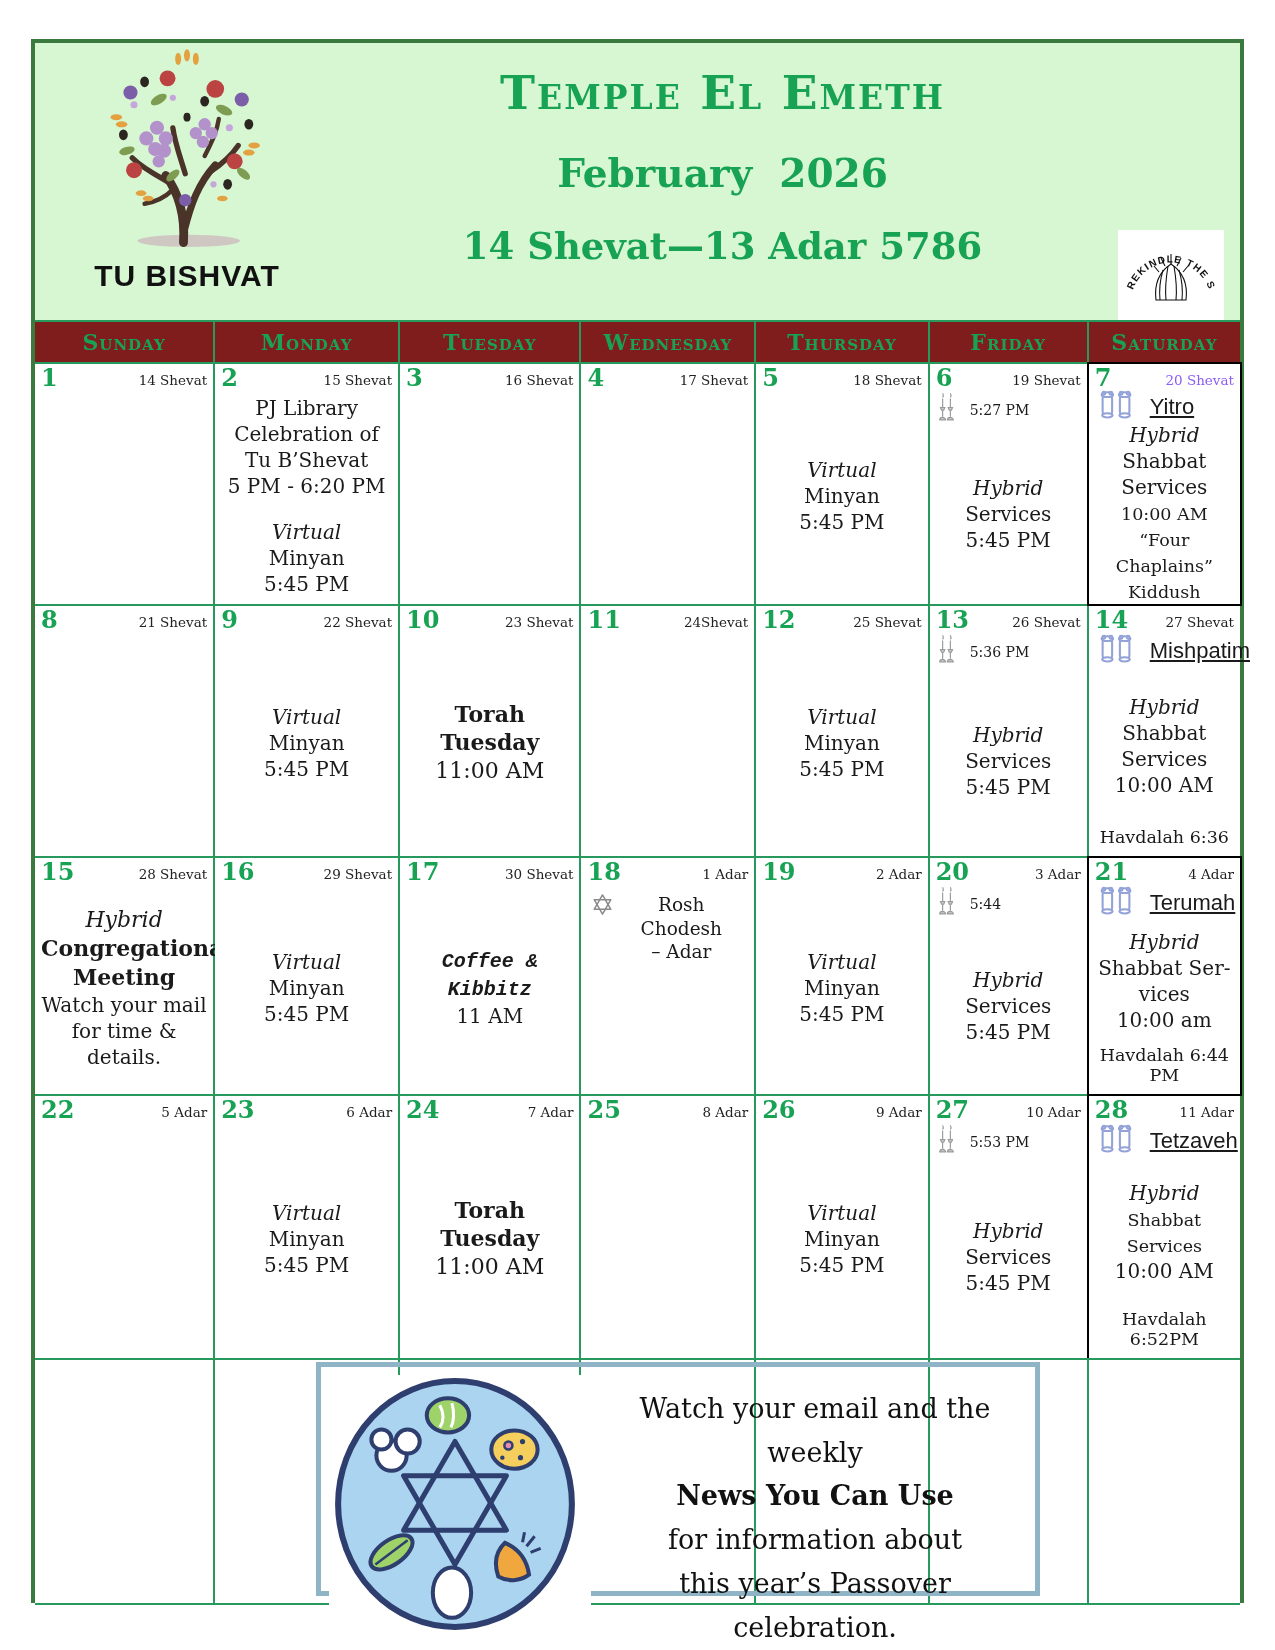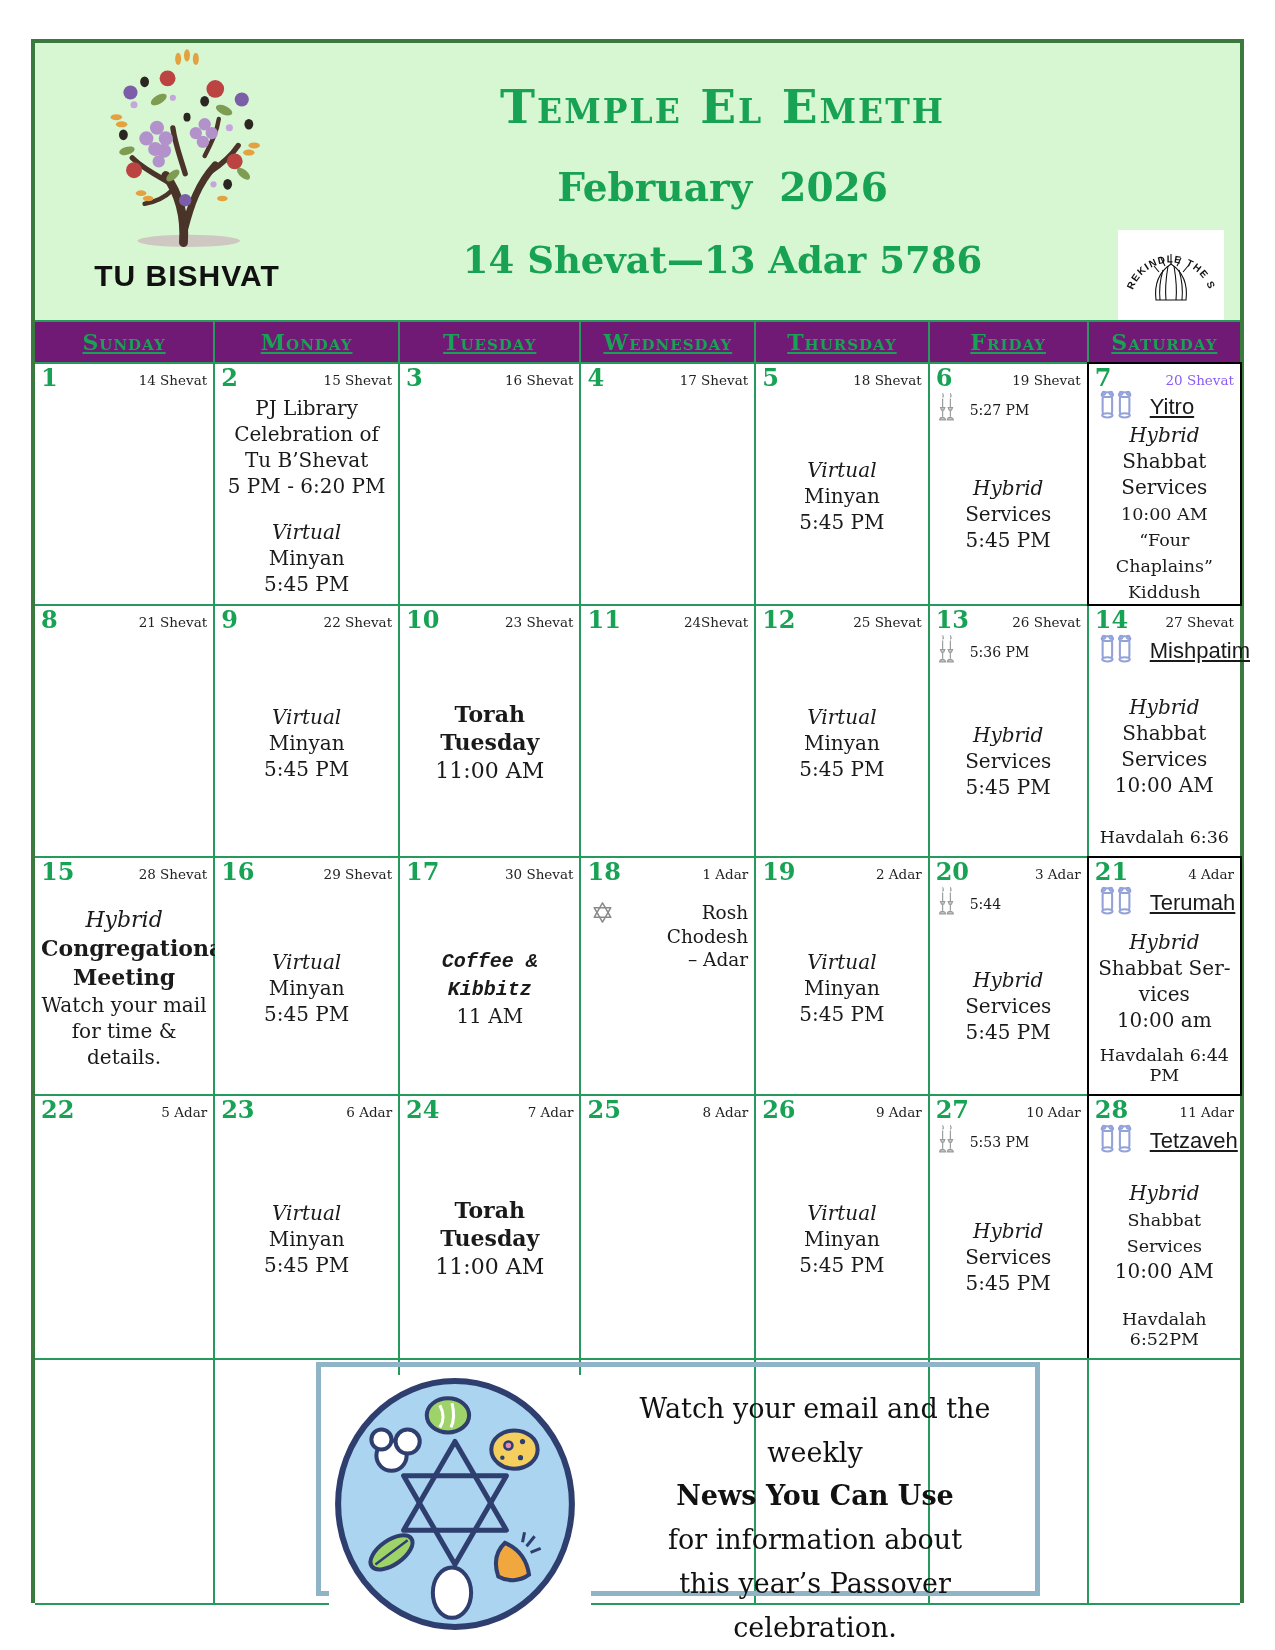--- a/index.html
+++ b/index.html
@@ -9,51 +9,51 @@
   }
   .page{
     position:absolute;left:31px;top:39px;width:1213px;height:1564px;
     border:4px solid #3b7a3e;box-sizing:border-box;background:#fff;
   }
   
   .header-band{position:relative;height:277px;background:#d7f6d2;}
   .logo-block{position:absolute;left:26px;top:0;width:252px;text-align:center;}
   .logo-caption{font-family:"Liberation Sans",sans-serif;font-weight:bold;font-size:30px;
     letter-spacing:1px;color:#111;margin-top:0px;}
-  .titles{position:absolute;left:300px;right:130px;top:0;text-align:center;color:#17a254;margin-top:14px;}
+  .titles{position:absolute;left:300px;right:130px;top:0;text-align:center;color:#17a254;}
   .t-title{font-variant:small-caps;font-weight:bold;font-size:47px;letter-spacing:2px;margin-top:22px;}
   .t-month{font-size:39px;font-weight:bold;margin-top:30px;white-space:pre-wrap;}
   .t-range{font-size:37px;font-weight:bold;margin-top:28px;}
   .badge{position:absolute;right:16px;bottom:0;width:106px;height:90px;background:#fff;}
   
   .grid{
     display:grid;width:100%;height:1283px;box-sizing:border-box;
     grid-template-columns:14.95% 15.35% 15.05% 14.5% 14.4% 13.2% 12.55%;
     grid-template-rows:42px 242px 252px 238px 264px 245px;
     border-top:2px solid #28995c;
   }
   .wd{
-    background:#701a75;color:#17a254;font-variant:small-caps;font-weight:bold;
+    background:#7f1d1d;color:#17a254;font-variant:small-caps;font-weight:bold;
     font-size:22px;letter-spacing:1px;display:flex;align-items:center;justify-content:center;
-    border-right:2px solid #28995c;border-bottom:2px solid #28995c;text-decoration:underline;
+    border-right:2px solid #28995c;border-bottom:2px solid #28995c;
   }
   .cell{
     position:relative;background:#fff;display:flex;flex-direction:column;
     border-right:2px solid #28995c;border-bottom:2px solid #28995c;
     padding:1px 6px 0 6px;box-sizing:border-box;overflow:visible;
   }
   .c7{border-right:none;}
   .cell-head{display:flex;justify-content:space-between;align-items:flex-start;}
   .daynum{color:#17a254;font-weight:bold;font-size:24px;line-height:1.1;}
   .hebdate{font-size:13.5px;margin-top:7px;color:#222;}
   .hebdate.green{color:#8b5cf6;}
   .attr-line{display:flex;align-items:center;gap:15px;margin:1px 0 0 2px;min-height:30px;}
   .candle-time{font-size:14px;font-variant:small-caps;}
   .torah-name{font-family:"Liberation Sans",sans-serif;font-size:22px;text-decoration:underline;}
-  .star-line{display:flex;gap:0;margin:16px 0 0 4px;font-size:18.5px;text-align:right;line-height:1.25;}
+  .star-line{display:flex;gap:0;margin:8px 0 0 4px;font-size:18.5px;text-align:center;line-height:1.25;}
   .events{flex:1;display:flex;flex-direction:column;justify-content:center;
     text-align:center;font-size:20px;line-height:1.3;padding-bottom:4px;}
   .group + .group{margin-top:20px;}
   .i{font-style:italic;}
   .b{font-weight:bold;}
   .bi{font-weight:bold;font-style:italic;font-family:Liberation Mono, monospace;}
   .lg{font-size:22px;}
   .s{font-size:17.5px;}
   .havdalah{text-align:center;font-size:17.5px;margin-bottom:9px;}
   .frame{position:absolute;pointer-events:none;z-index:5;}

